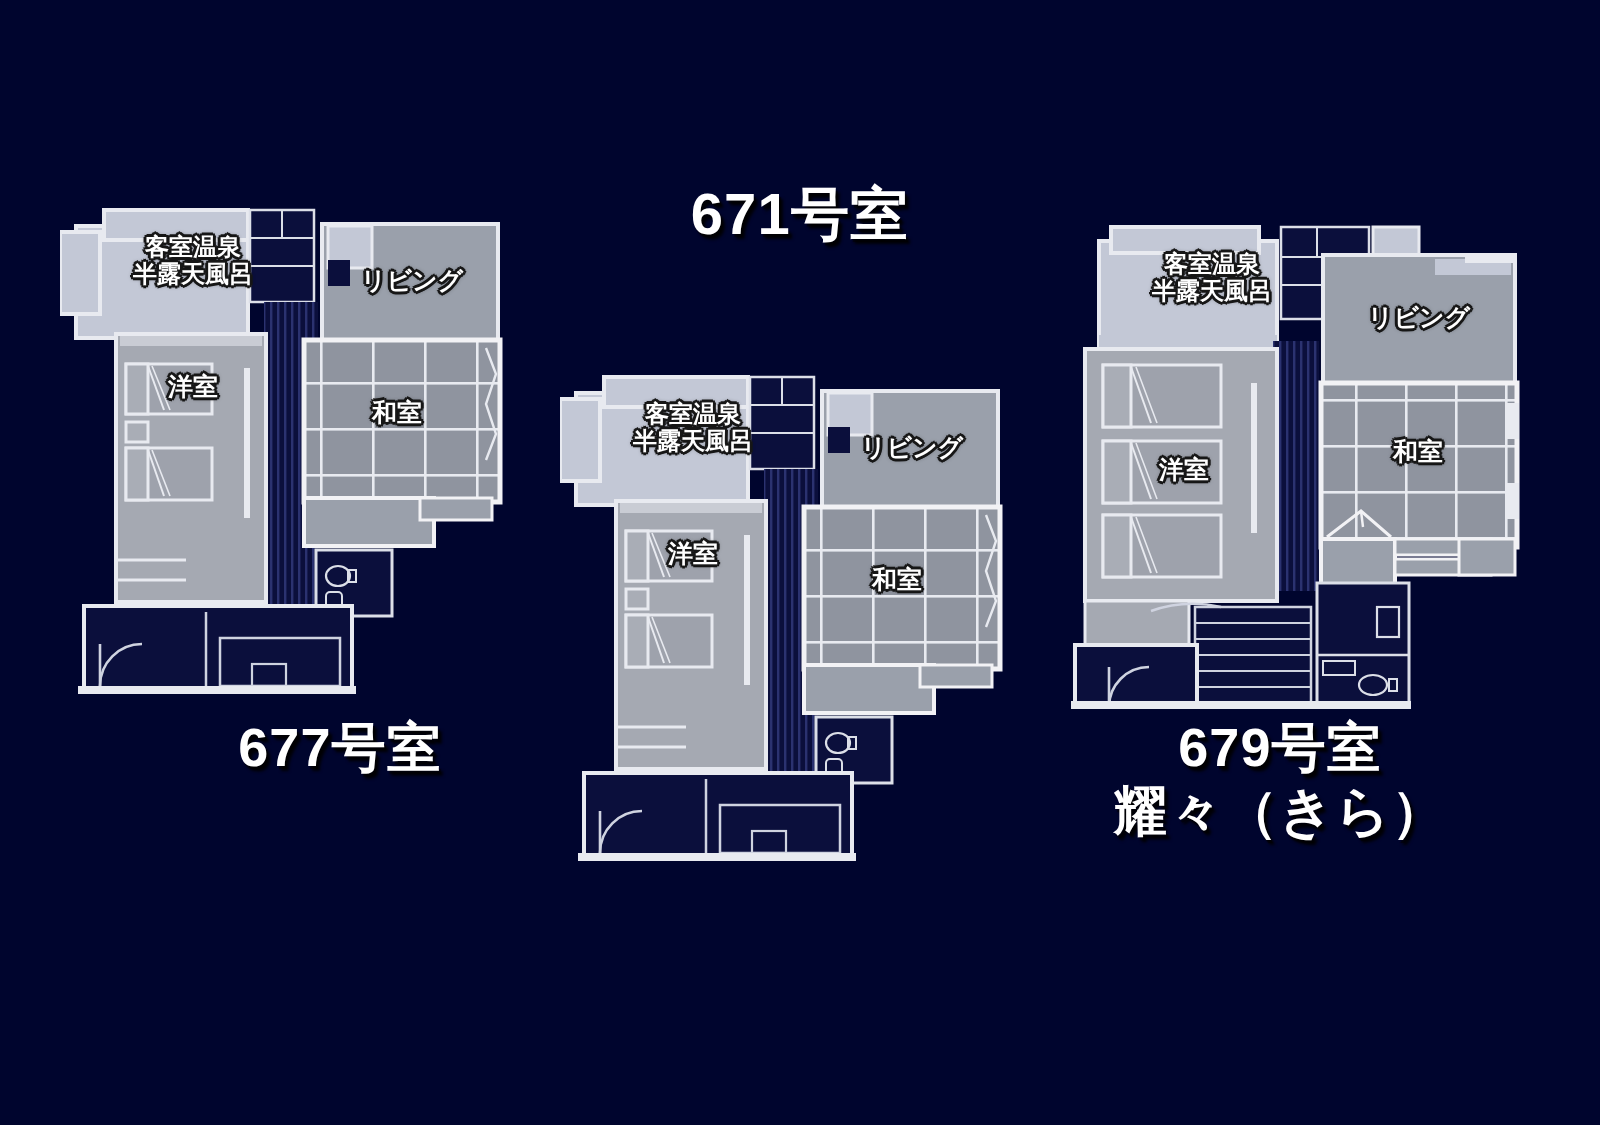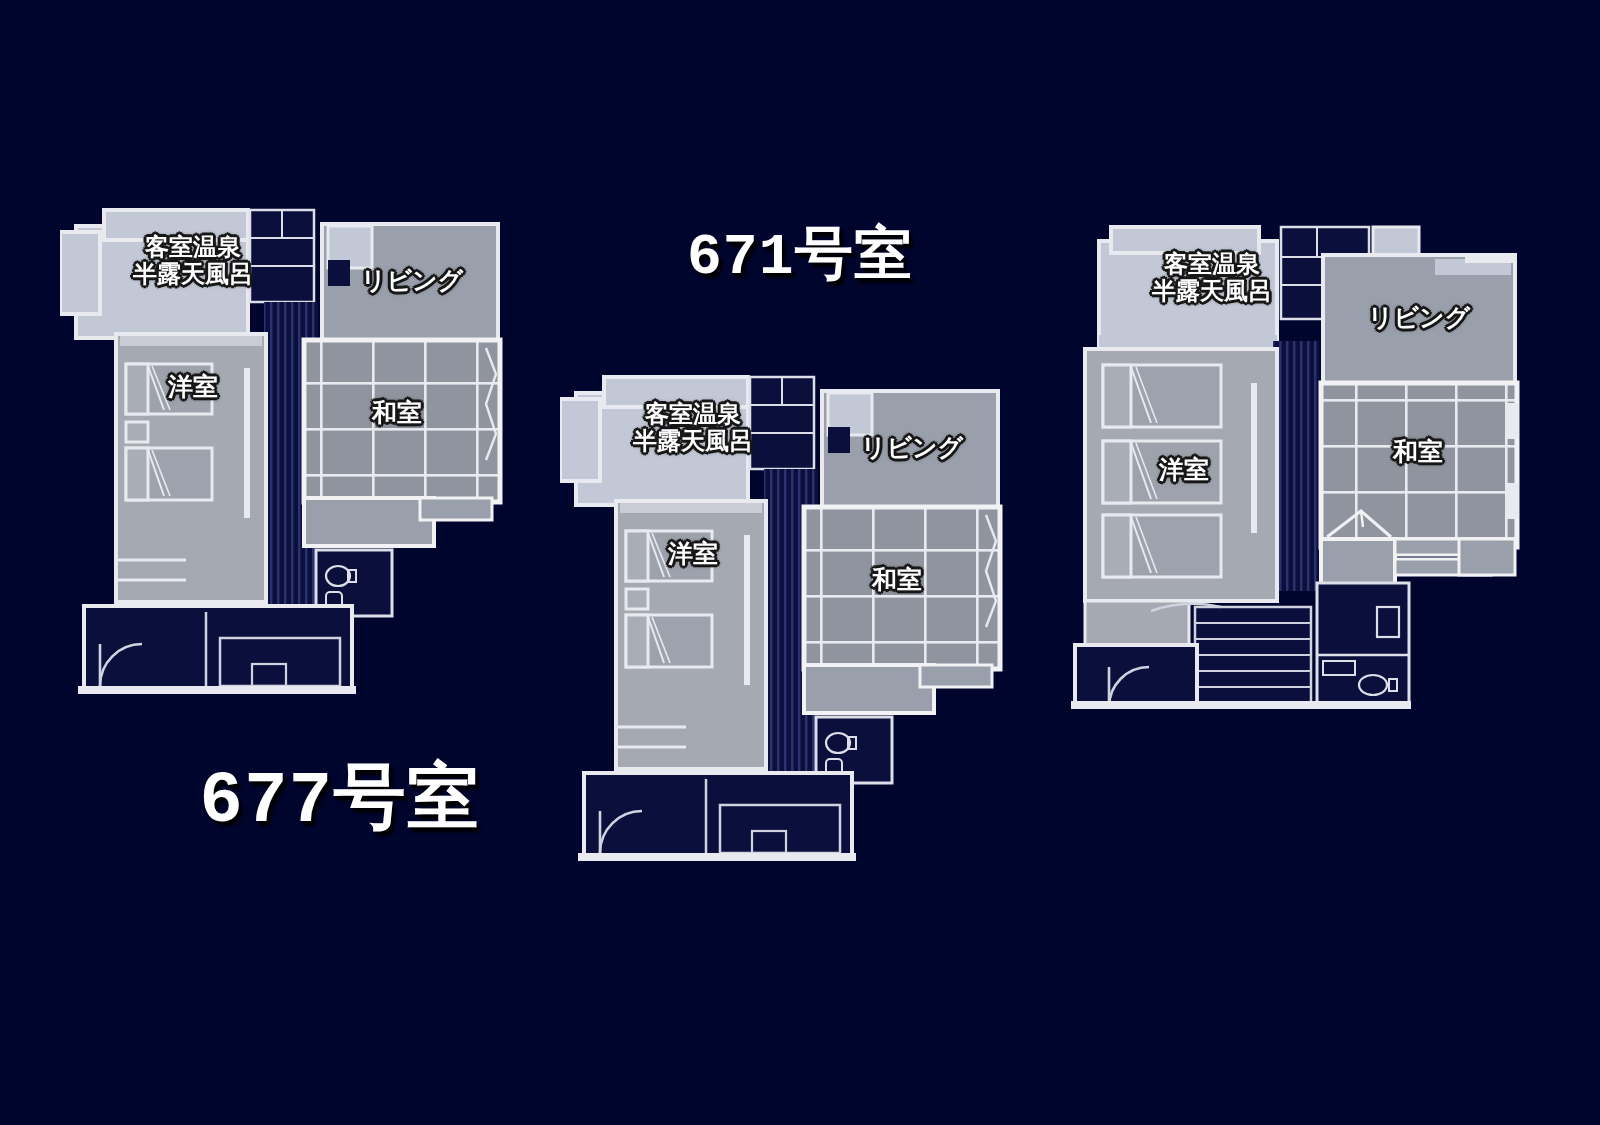--- a/index.html
+++ b/index.html
@@ -15,28 +15,27 @@
   
   .cap{
     position:absolute;
     color:#ffffff;
     font-weight:700;
     letter-spacing:0.02em;
     line-height:1.18;
     text-align:center;
     white-space:nowrap;
     text-shadow:4px 5px 3px rgba(0,0,0,0.85), 2px 3px 1px rgba(0,0,0,0.6);
-    font-family:Liberation Mono, monospace;
-    margin-top:44px;
+    font-family:Liberation Sans, sans-serif;
   }
   .cap .l1{display:block;}
   .cap .l2{display:block;}
 
   #cap-671{left:440px;top:180px;width:720px;font-size:58px;}
-  #cap-677{left:20px;top:716px;width:640px;font-size:72px;}
+  #cap-677{left:20px;top:716px;width:640px;font-size:54px;}
   #cap-679{left:960px;top:716px;width:640px;font-size:54px;}
 
   
   .plan{position:absolute;}
   #plan-677{left:60px;top:198px;width:460px;height:500px;}
   #plan-671{left:560px;top:365px;width:460px;height:500px;}
   #plan-679{left:1055px;top:215px;width:470px;height:505px;}
 
   .plan svg{display:block;width:100%;height:100%;}
 
@@ -356,14 +355,18 @@
   </div>
 
   <div class="cap" id="cap-671">
     <span class="l1">671号室</span>
   </div>
 
   <div class="cap" id="cap-677">
     <span class="l1">677号室</span>
   </div>
 
+  <div class="cap" id="cap-679">
+    <span class="l1">679号室</span>
+    <span class="l2">耀々（きら）</span>
+  </div>
 
 </div>
 
 </body></html>

